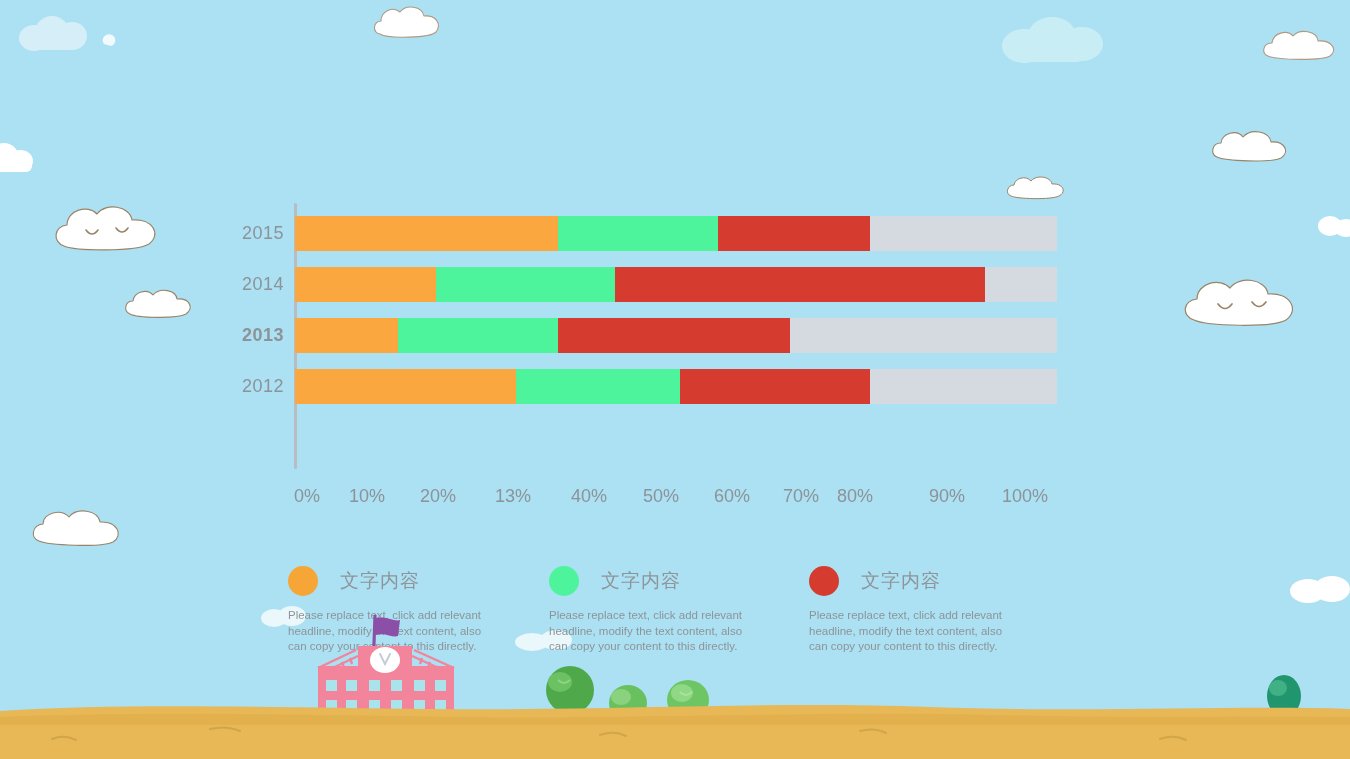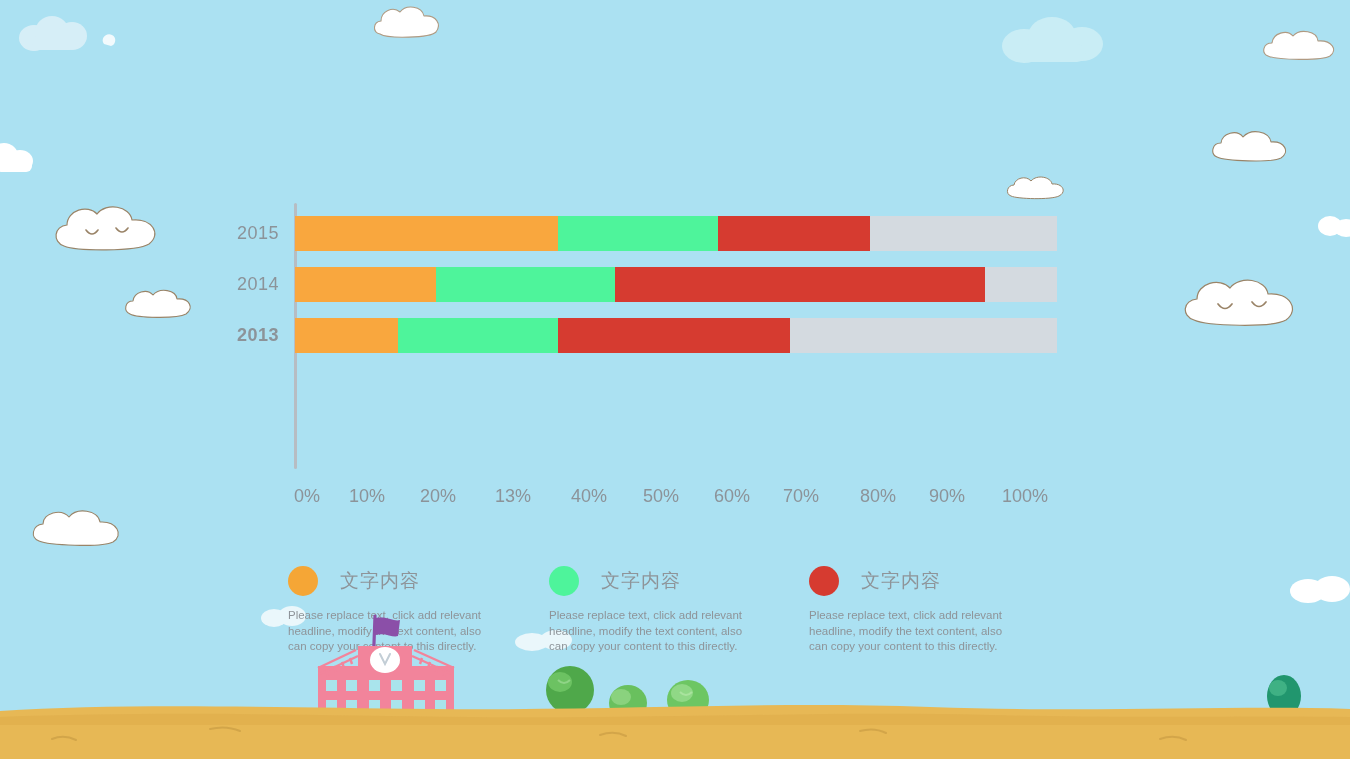--- a/index.html
+++ b/index.html
@@ -47,21 +47,21 @@
     position: absolute;
     left: 0;
     height: 35px;
     width: 840px;
   }
   .row-label {
     position: absolute;
     left: 0; top: 0;
     width: 52px; height: 35px;
     line-height: 35px;
-    text-align: center;
+    text-align: right;
     font-size: 18px;
     color: #8C9399;
     letter-spacing: .5px;
   }
   .track {
     position: absolute;
     left: 63px; top: 0;
     height: 35px;
     width: 762px;
     background: #D4DAE0;
@@ -275,32 +275,40 @@
 
     <div class="row" style="top:120px;font-weight:bold;">
       <div class="row-label">2013</div>
       <div class="track">
         <div class="seg seg-a" style="left:0;width:102.9px;"></div>
         <div class="seg seg-b" style="left:102.9px;width:160px;"></div>
         <div class="seg seg-c" style="left:262.9px;width:232.4px;"></div>
       </div>
     </div>
 
+    <div class="row" style="top:171px;">
+      <div class="row-label">2012</div>
+      <div class="track">
+        <div class="seg seg-a" style="left:0;width:221px;"></div>
+        <div class="seg seg-b" style="left:221px;width:163.8px;"></div>
+        <div class="seg seg-c" style="left:384.8px;width:190.5px;"></div>
+      </div>
+    </div>
 
 
     <div id="x-labels">
       <span class="x-tick" style="left:12px;">0%</span>
       <span class="x-tick" style="left:72px;">10%</span>
       <span class="x-tick" style="left:143px;">20%</span>
       <span class="x-tick" style="left:218px;">13%</span>
       <span class="x-tick" style="left:294px;text-align:right;">40%</span>
       <span class="x-tick" style="left:366px;">50%</span>
       <span class="x-tick" style="left:437px;">60%</span>
       <span class="x-tick" style="left:506px;">70%</span>
-      <span class="x-tick" style="left:583px;text-align:center;">80%</span>
+      <span class="x-tick" style="left:560px;text-align:center;">80%</span>
       <span class="x-tick" style="left:652px;">90%</span>
       <span class="x-tick" style="left:730px;">100%</span>
     </div>
   </div>
 
   <div id="legend">
 
     <div class="legend-item" style="left:0px;">
       <div class="legend-head">
         <span class="legend-dot" style="background:#F5A636;"></span>

